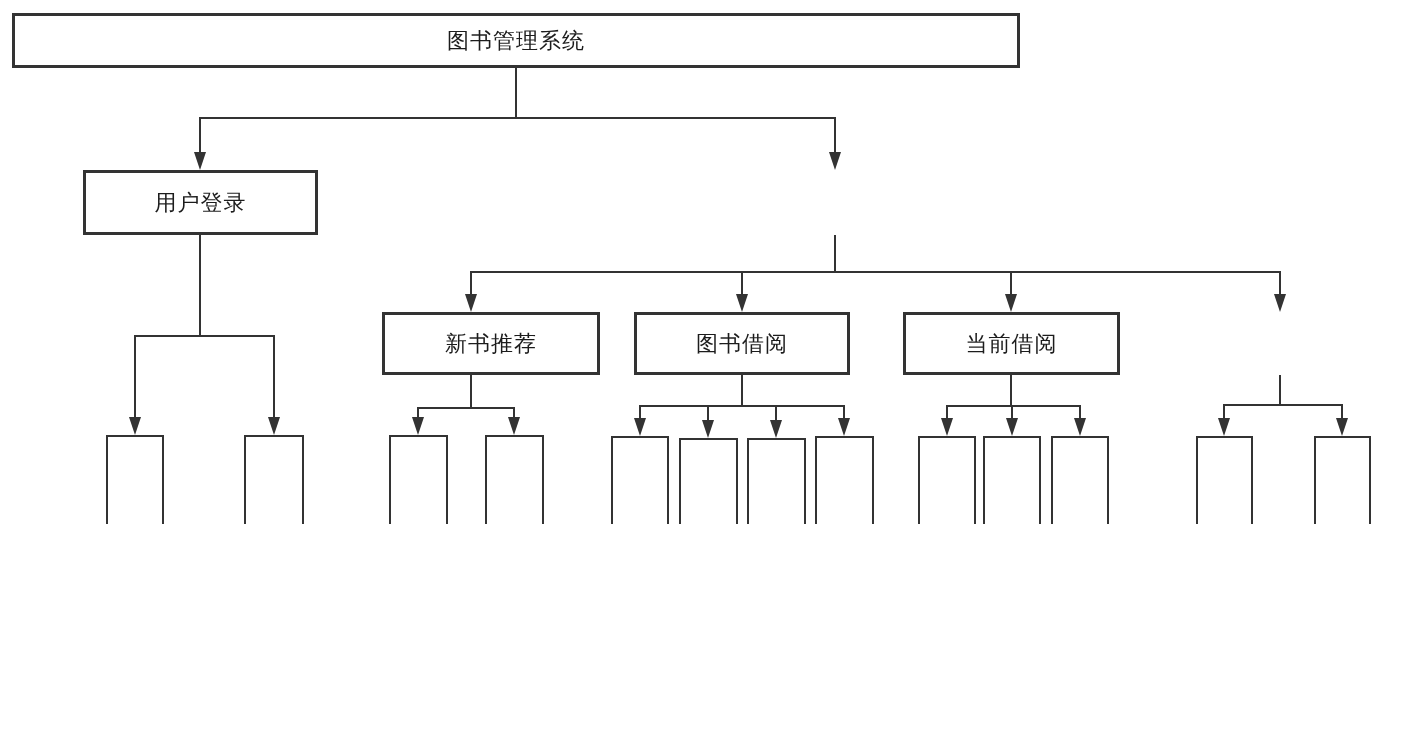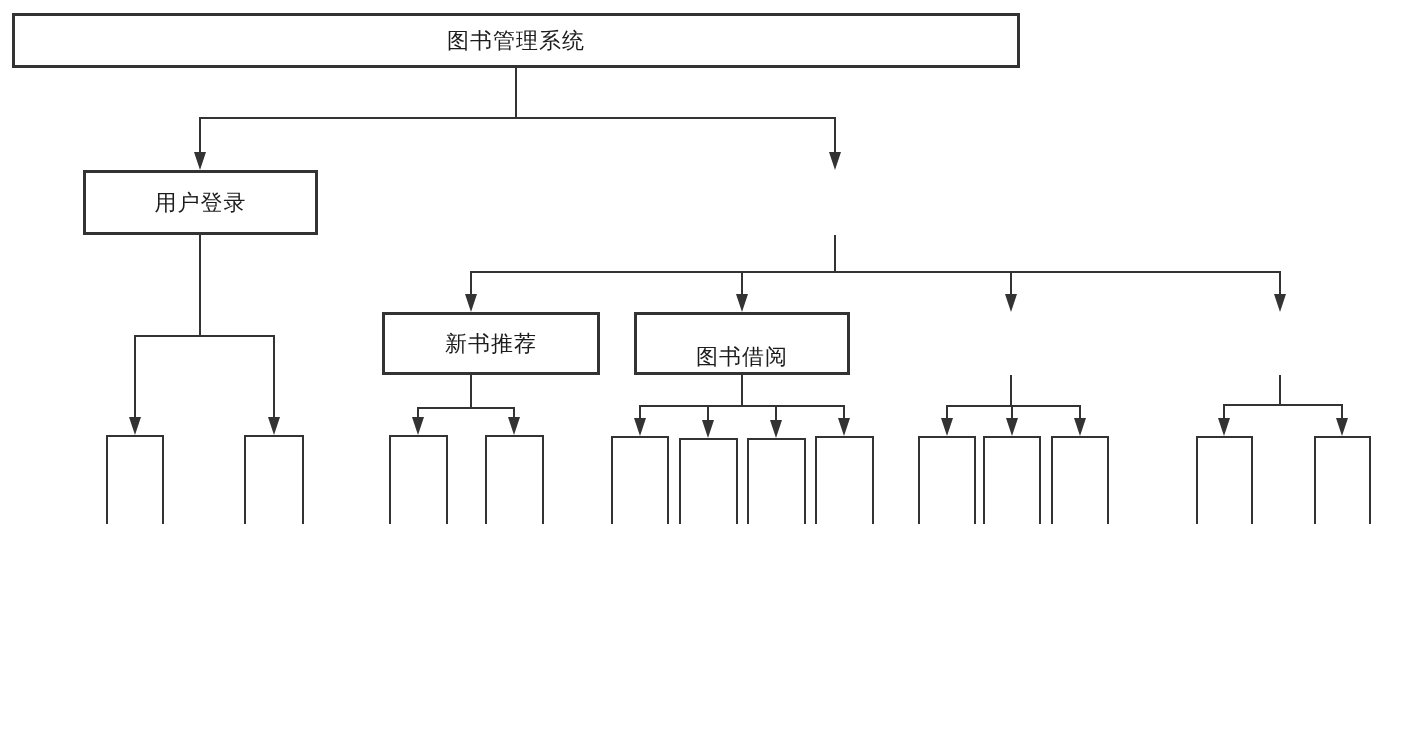--- a/index.html
+++ b/index.html
@@ -119,22 +119,25 @@
     <div class="arrowhead" style="left: 1336px; top: 418px;"></div>
     <div class="node node-h" style="left: 12px; top: 13px; width: 1008px; height: 55px;">
       <span class="node-label">图书管理系统</span>
     </div>
     <div class="node node-h" style="left: 83px; top: 170px; width: 235px; height: 65px;">
       <span class="node-label">用户登录</span>
     </div>
     <div class="node node-h" style="left: 382px; top: 312px; width: 218px; height: 63px;">
       <span class="node-label">新书推荐</span>
     </div>
-    <div class="node node-h" style="left: 634px; top: 312px; width: 216px; height: 63px; align-items: flex-end;">
+    <div class="node node-h" style="left: 634px; top: 312px; width: 216px; height: 63px;">
       <span class="node-label">图书借阅</span>
+    </div>
+    <div class="node node-h" style="left: 903px; top: 312px; width: 217px; height: 63px;">
+      <span class="node-label">当前借阅</span>
     </div>
     <div class="node node-v" style="left: 106px; top: 435px; width: 58px; height: 300px;">
       <span class="node-label">用户登录</span>
     </div>
     <div class="node node-v" style="left: 244px; top: 435px; width: 60px; height: 300px;">
       <span class="node-label">注销登录</span>
     </div>
     <div class="node node-v" style="left: 389px; top: 435px; width: 59px; height: 300px;">
       <span class="node-label">查询图书</span>
     </div>

